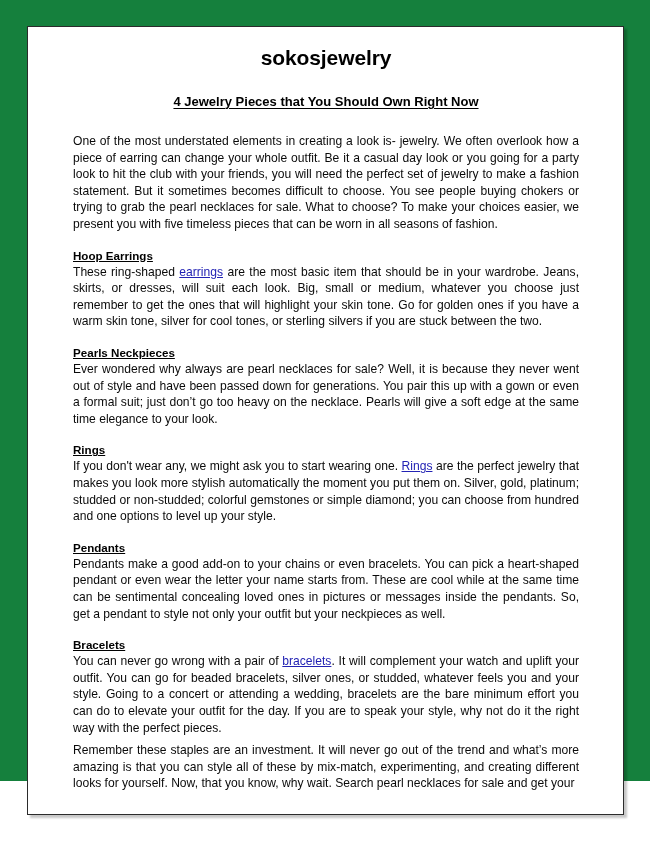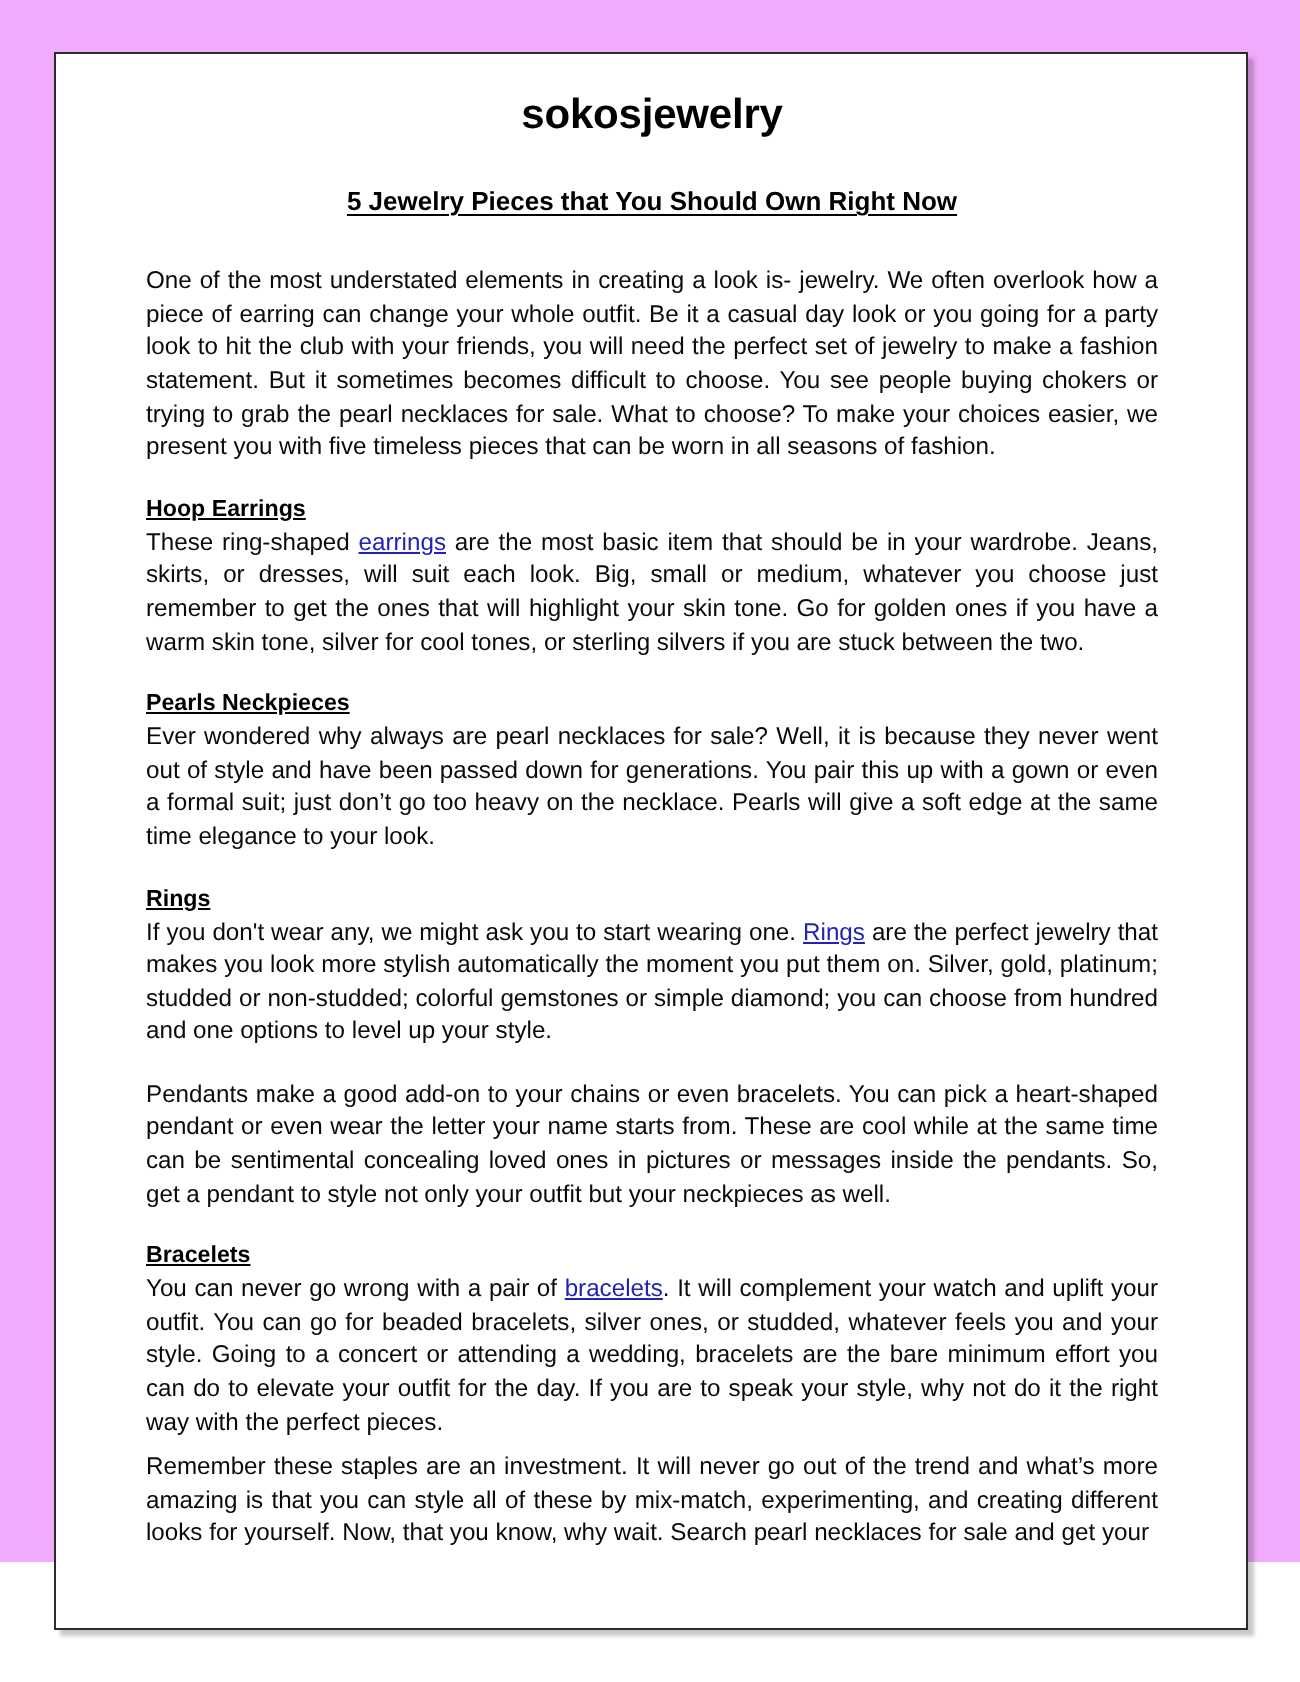--- a/index.html
+++ b/index.html
@@ -12,21 +12,21 @@
     width: 650px;
     height: 841px;
     overflow: hidden;
     font-family: "Liberation Sans", sans-serif;
   }
 
   #page-wrap {
     position: relative;
     width: 650px;
     height: 781px;
-    background: #f0abfc;
+    background: #15803d;
   }
 
   
   #sheet {
     position: absolute;
     left: 27px;
     top: 26px;
     width: 597px;
     height: 789px;
     box-sizing: border-box;
@@ -105,41 +105,42 @@
 </head>
 <body>
 
 <div id="page-wrap">
   <div id="sheet" style="border-color: rgb(43, 43, 43); background: rgb(255, 255, 255);">
     <div id="content">
 
       <div class="site-title">sokosjewelry</div>
 
       <div class="article-title-row">
-        <span class="article-title">5 Jewelry Pieces that You Should Own Right Now</span>
+        <span class="article-title">4 Jewelry Pieces that You Should Own Right Now</span>
       </div>
 
       <p class="body-para lead-para" style="color: rgb(10, 10, 10);">One of the most understated elements in creating a look is- jewelry. We often overlook how a piece of earring can change your whole outfit. Be it a casual day look or you going for a party look to hit the club with your friends, you will need the perfect set of jewelry to make a fashion statement. But it sometimes becomes difficult to choose. You see people buying chokers or trying to grab the pearl necklaces for sale.  What to choose? To make your choices easier, we present you with five timeless pieces that can be worn in all seasons of fashion.</p>
 
       <div class="section">
         <div class="section-heading">Hoop Earrings</div>
         <p class="body-para" style="color: rgb(10, 10, 10);"><span>These ring-shaped </span><a class="doclink" href="#" style="color: rgb(34, 34, 180);">earrings</a><span> are the most basic item that should be in your wardrobe. Jeans, skirts, or dresses, will suit each look. Big, small or medium, whatever you choose just remember to get the ones that will highlight your skin tone. Go for golden ones if you have a warm skin tone, silver for cool tones, or sterling silvers if you are stuck between the two.</span></p>
       </div>
 
       <div class="section">
         <div class="section-heading">Pearls Neckpieces</div>
         <p class="body-para" style="color: rgb(10, 10, 10);"><span>Ever wondered why always are pearl necklaces for sale? Well, it is because they never went out of style and have been passed down for generations. You pair this up with a gown or even a formal suit; just don’t go too heavy on the necklace. Pearls will give a soft edge at the same time elegance to your look.</span><span></span></p>
       </div>
 
       <div class="section">
         <div class="section-heading">Rings</div>
         <p class="body-para" style="color: rgb(10, 10, 10);"><span>If you don't wear any, we might ask you to start wearing one.  </span><a class="doclink" href="#" style="color: rgb(34, 34, 180);">Rings</a><span> are the perfect jewelry that makes you look more stylish automatically the moment you put them on. Silver, gold, platinum; studded or non-studded; colorful gemstones or simple diamond; you can choose from hundred and one options to level up your style.</span></p>
       </div>
 
       <div class="section">
+        <div class="section-heading">Pendants</div>
         <p class="body-para" style="color: rgb(10, 10, 10);"><span>Pendants make a good add-on to your chains or even bracelets. You can pick a heart-shaped pendant or even wear the letter your name starts from. These are cool while at the same time can be sentimental concealing loved ones in pictures or messages inside the pendants. So, get a pendant to style not only your outfit but your neckpieces as well.</span><span></span></p>
       </div>
 
       <div class="section">
         <div class="section-heading">Bracelets</div>
         <p class="body-para" style="color: rgb(10, 10, 10);"><span>You can never go wrong with a pair of </span><a class="doclink" href="#" style="color: rgb(34, 34, 180);">bracelets</a><span>. It will complement your watch and uplift your outfit. You can go for beaded bracelets, silver ones, or studded, whatever feels you and your style. Going to a concert or attending a wedding, bracelets are the bare minimum effort you can do to elevate your outfit for the day. If you are to speak your style, why not do it the right way with the perfect pieces.</span></p>
       </div>
 
       <p class="body-para closing-para" style="color: rgb(10, 10, 10);">Remember these staples are an investment. It will never go out of the trend and what’s more amazing is that you can style all of these by mix-match, experimenting, and creating different looks for yourself. Now, that you know, why wait. Search pearl necklaces for sale and get your</p>
 

